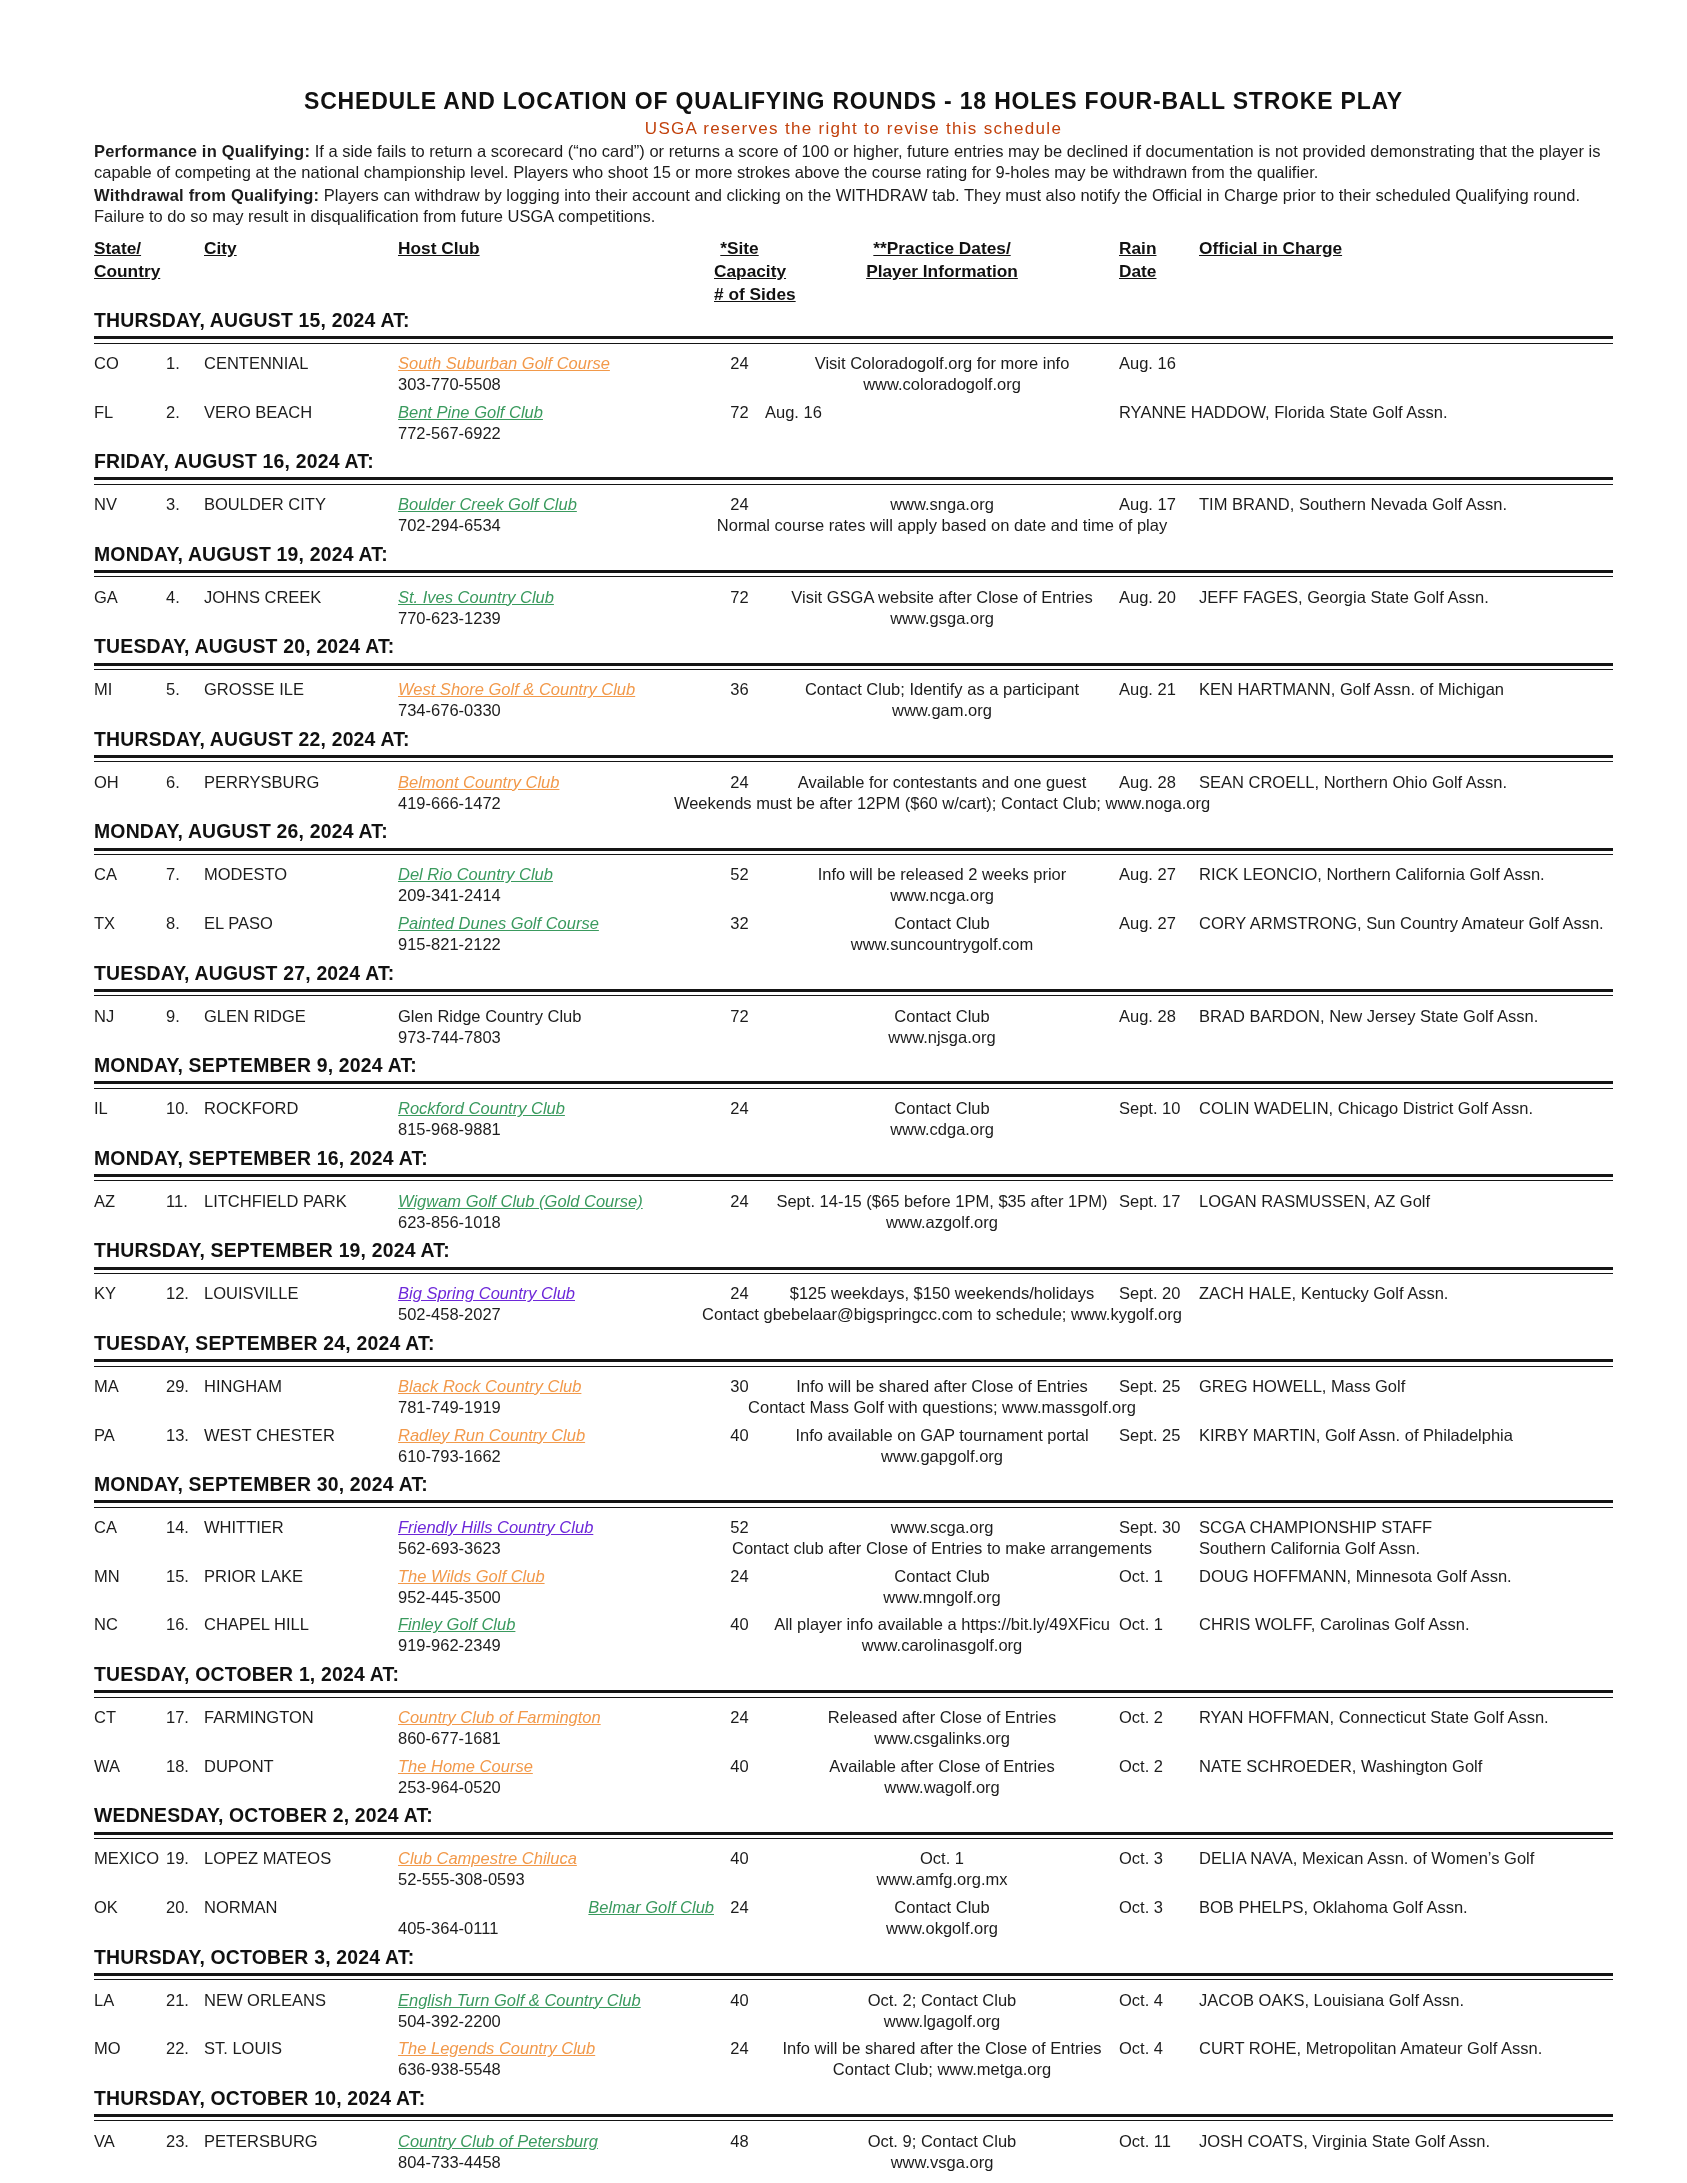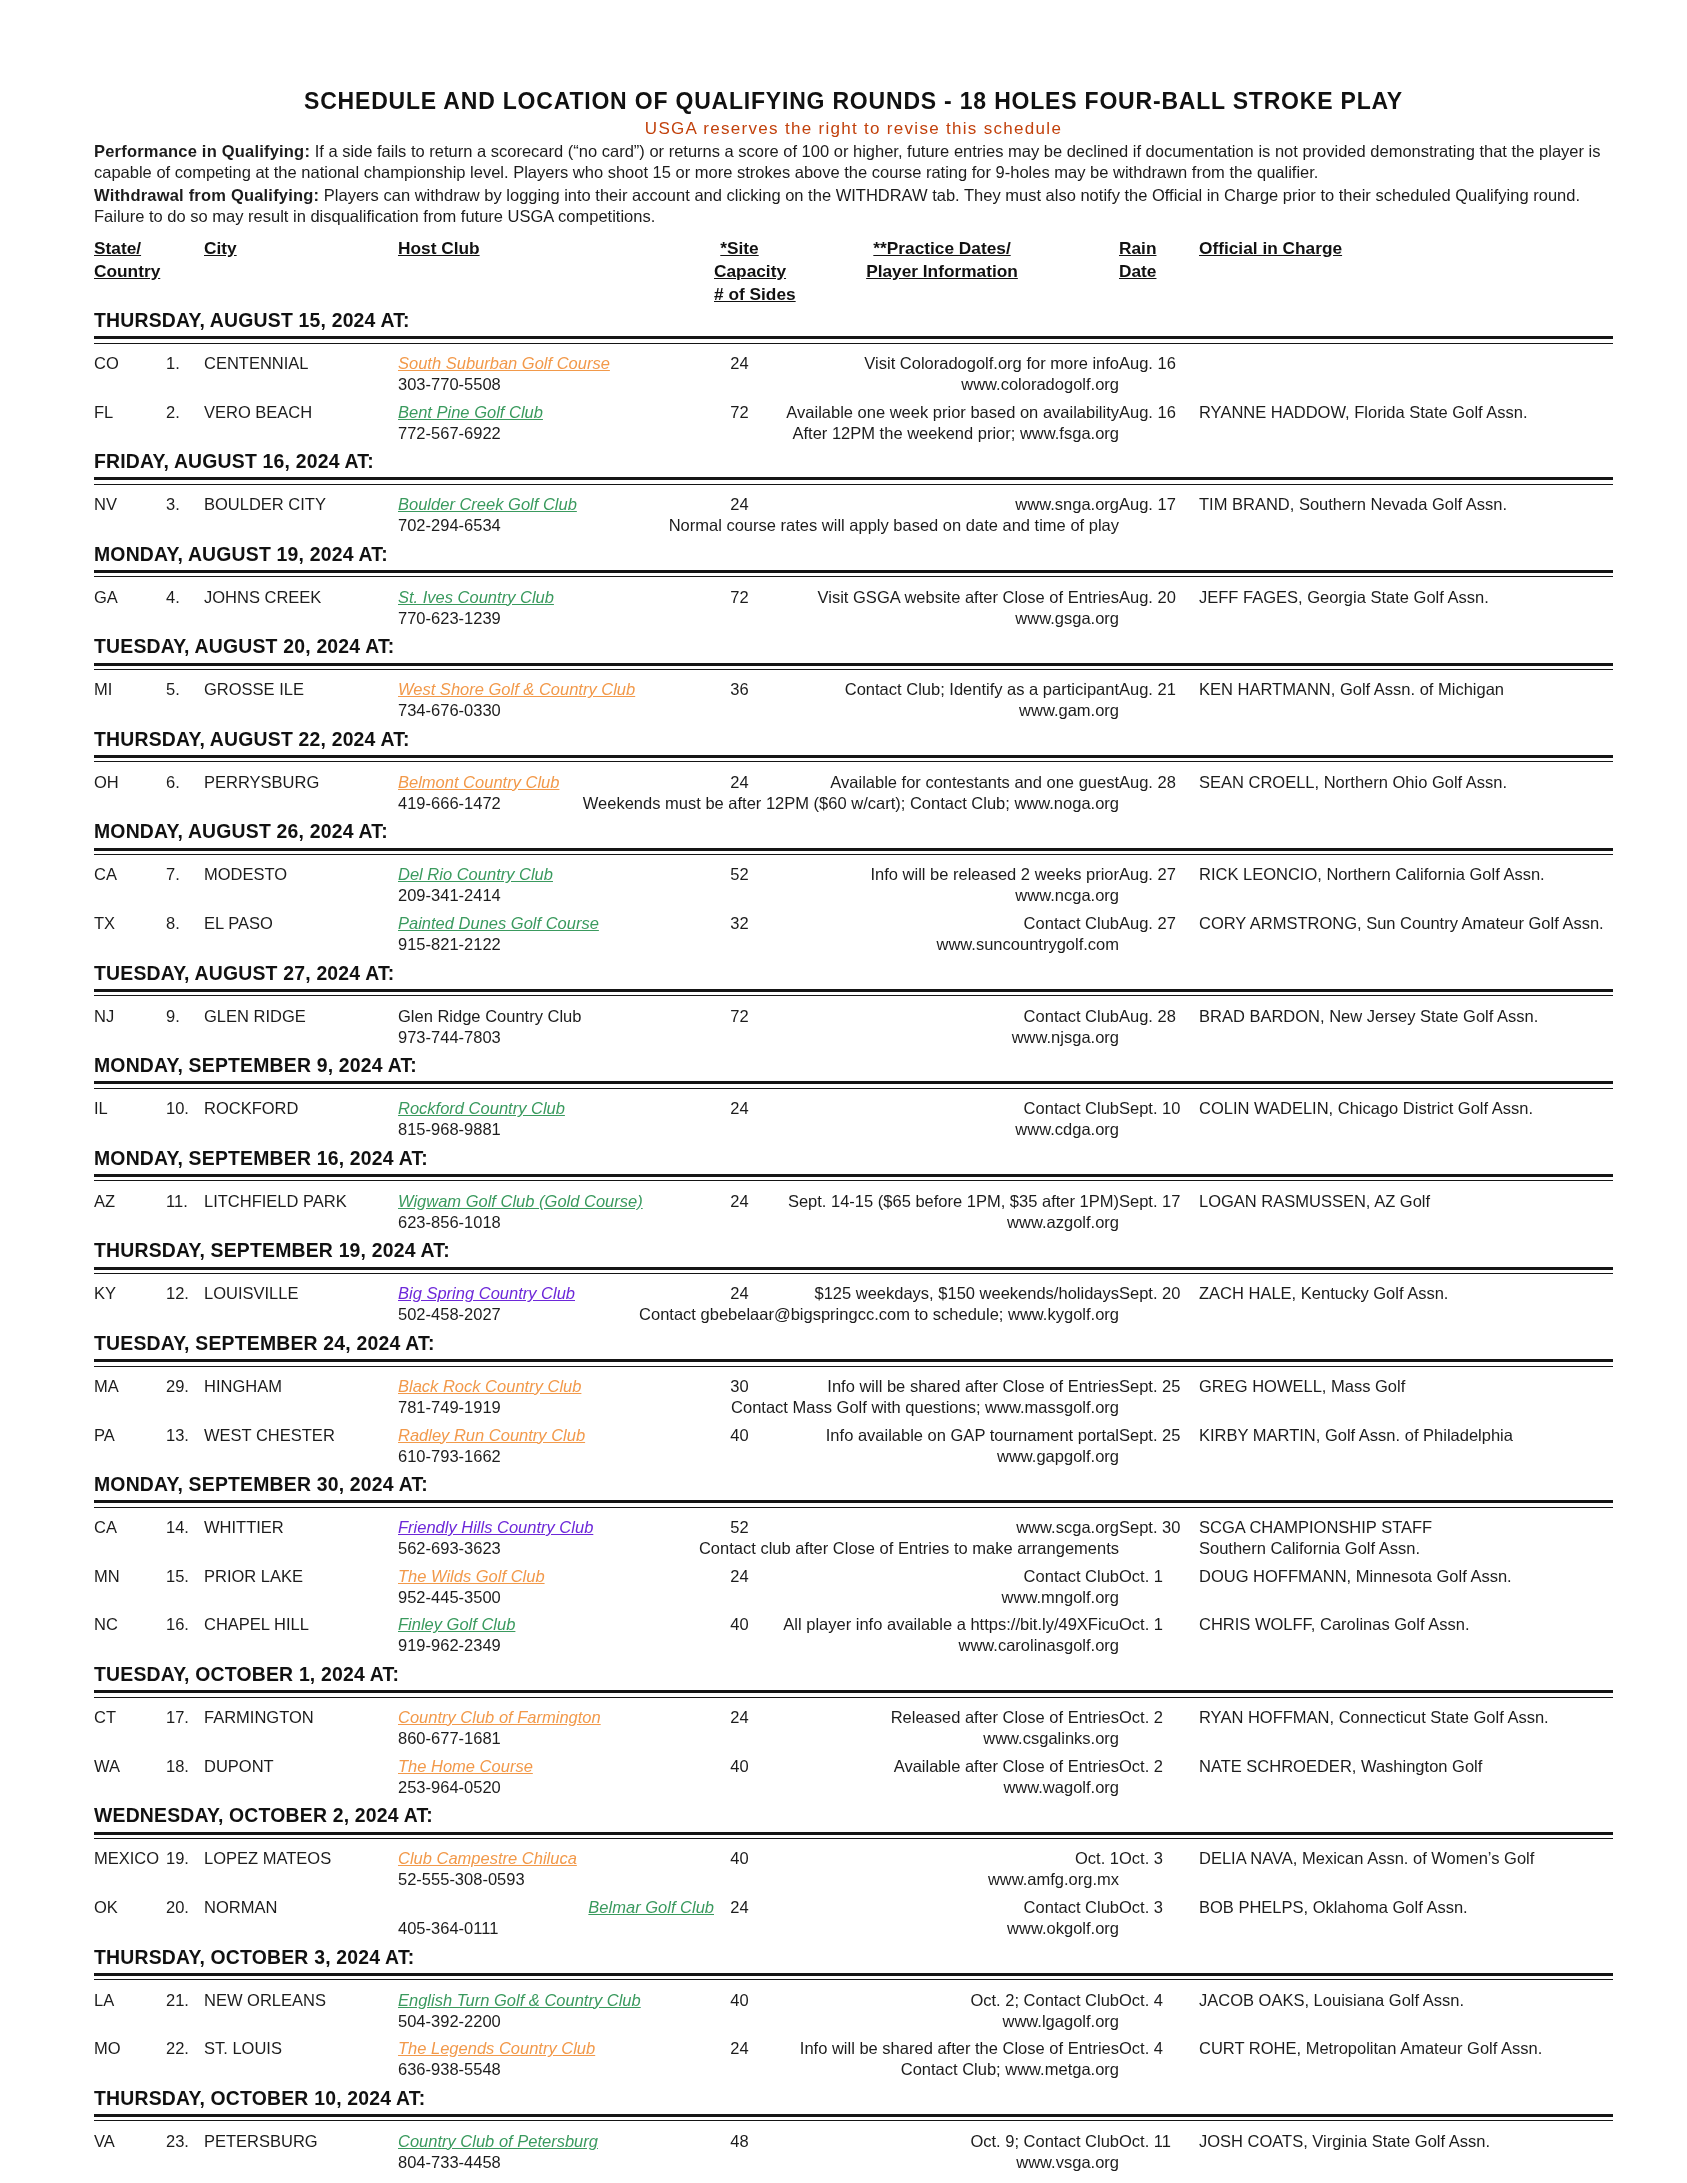--- a/index.html
+++ b/index.html
@@ -23,21 +23,21 @@
   .cols-header .u { text-decoration:underline; width:max-content; }
   .cols-header .ctr { text-align:center; }
   .cols-header .ctr .u { margin:0 auto; }
 
   .sec-h { font-size:19.4px; font-weight:bold; letter-spacing:0.2px; margin:3.4px 0 4.2px 0; color:#111; }
   .rule { border-top:3px solid #151515; border-bottom:1.7px solid #151515; height:3.4px; margin-bottom:9.3px; }
 
   .row { font-size:16.5px; line-height:21px; margin-bottom:6.7px; }
   .cell { overflow:visible; white-space:nowrap; }
   .c-cap { text-align:center; }
-  .pline { display:flex; justify-content:flex-end; white-space:nowrap; }
+  .pline { display:flex; justify-content:center; white-space:nowrap; }
   .ital { font-style:italic;text-decoration:underline; }
 </style>
 </head>
 <body>
 
 <div class="content">
 
   <div class="title">SCHEDULE AND LOCATION OF QUALIFYING ROUNDS - 18 HOLES FOUR-BALL STROKE PLAY</div>
   <div class="subtitle">USGA reserves the right to revise this schedule</div>
 
@@ -98,28 +98,20 @@
       </div>
       <div class="grid8 row">
         <div class="cell c-state">FL</div>
         <div class="cell c-num">2.</div>
         <div class="cell c-city">VERO BEACH</div>
         <div class="cell c-club">
           <div class="club-name ital" style="color: rgb(58, 154, 94);">Bent Pine Golf Club</div>
           <div>772-567-6922</div>
         </div>
         <div class="cell c-cap">72</div>
-        <div class="cell c-practice">
-          <div class="pline">
-            <span>Available one week prior based on availability</span>
-          </div>
-          <div class="pline">
-            <span>After 12PM the weekend prior; www.fsga.org</span>
-          </div>
-        </div>
         <div class="cell c-rain">Aug. 16</div>
         <div class="cell c-official">
           <div>RYANNE HADDOW, Florida State Golf Assn.</div>
         </div>
       </div>
       <div class="sec-h">FRIDAY, AUGUST 16, 2024 AT:</div>
       <div class="rule"></div>
       <div class="grid8 row">
         <div class="cell c-state">NV</div>
         <div class="cell c-num">3.</div>

